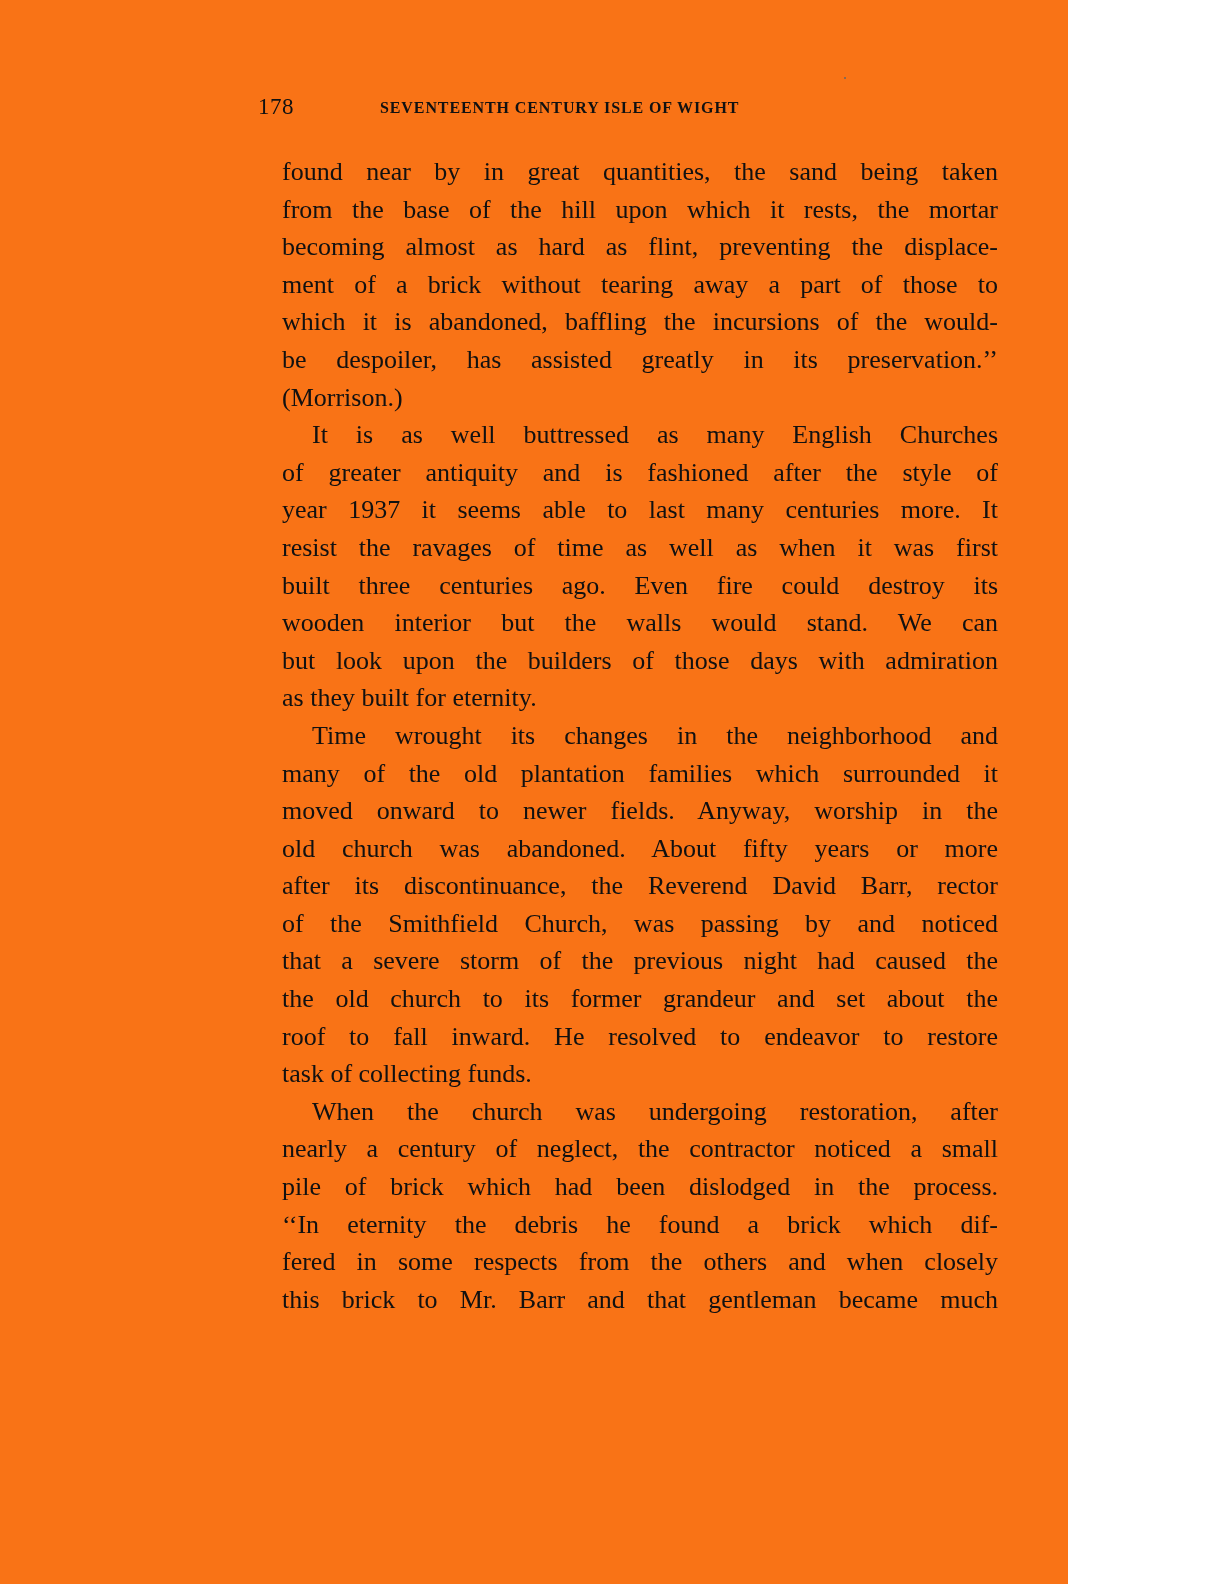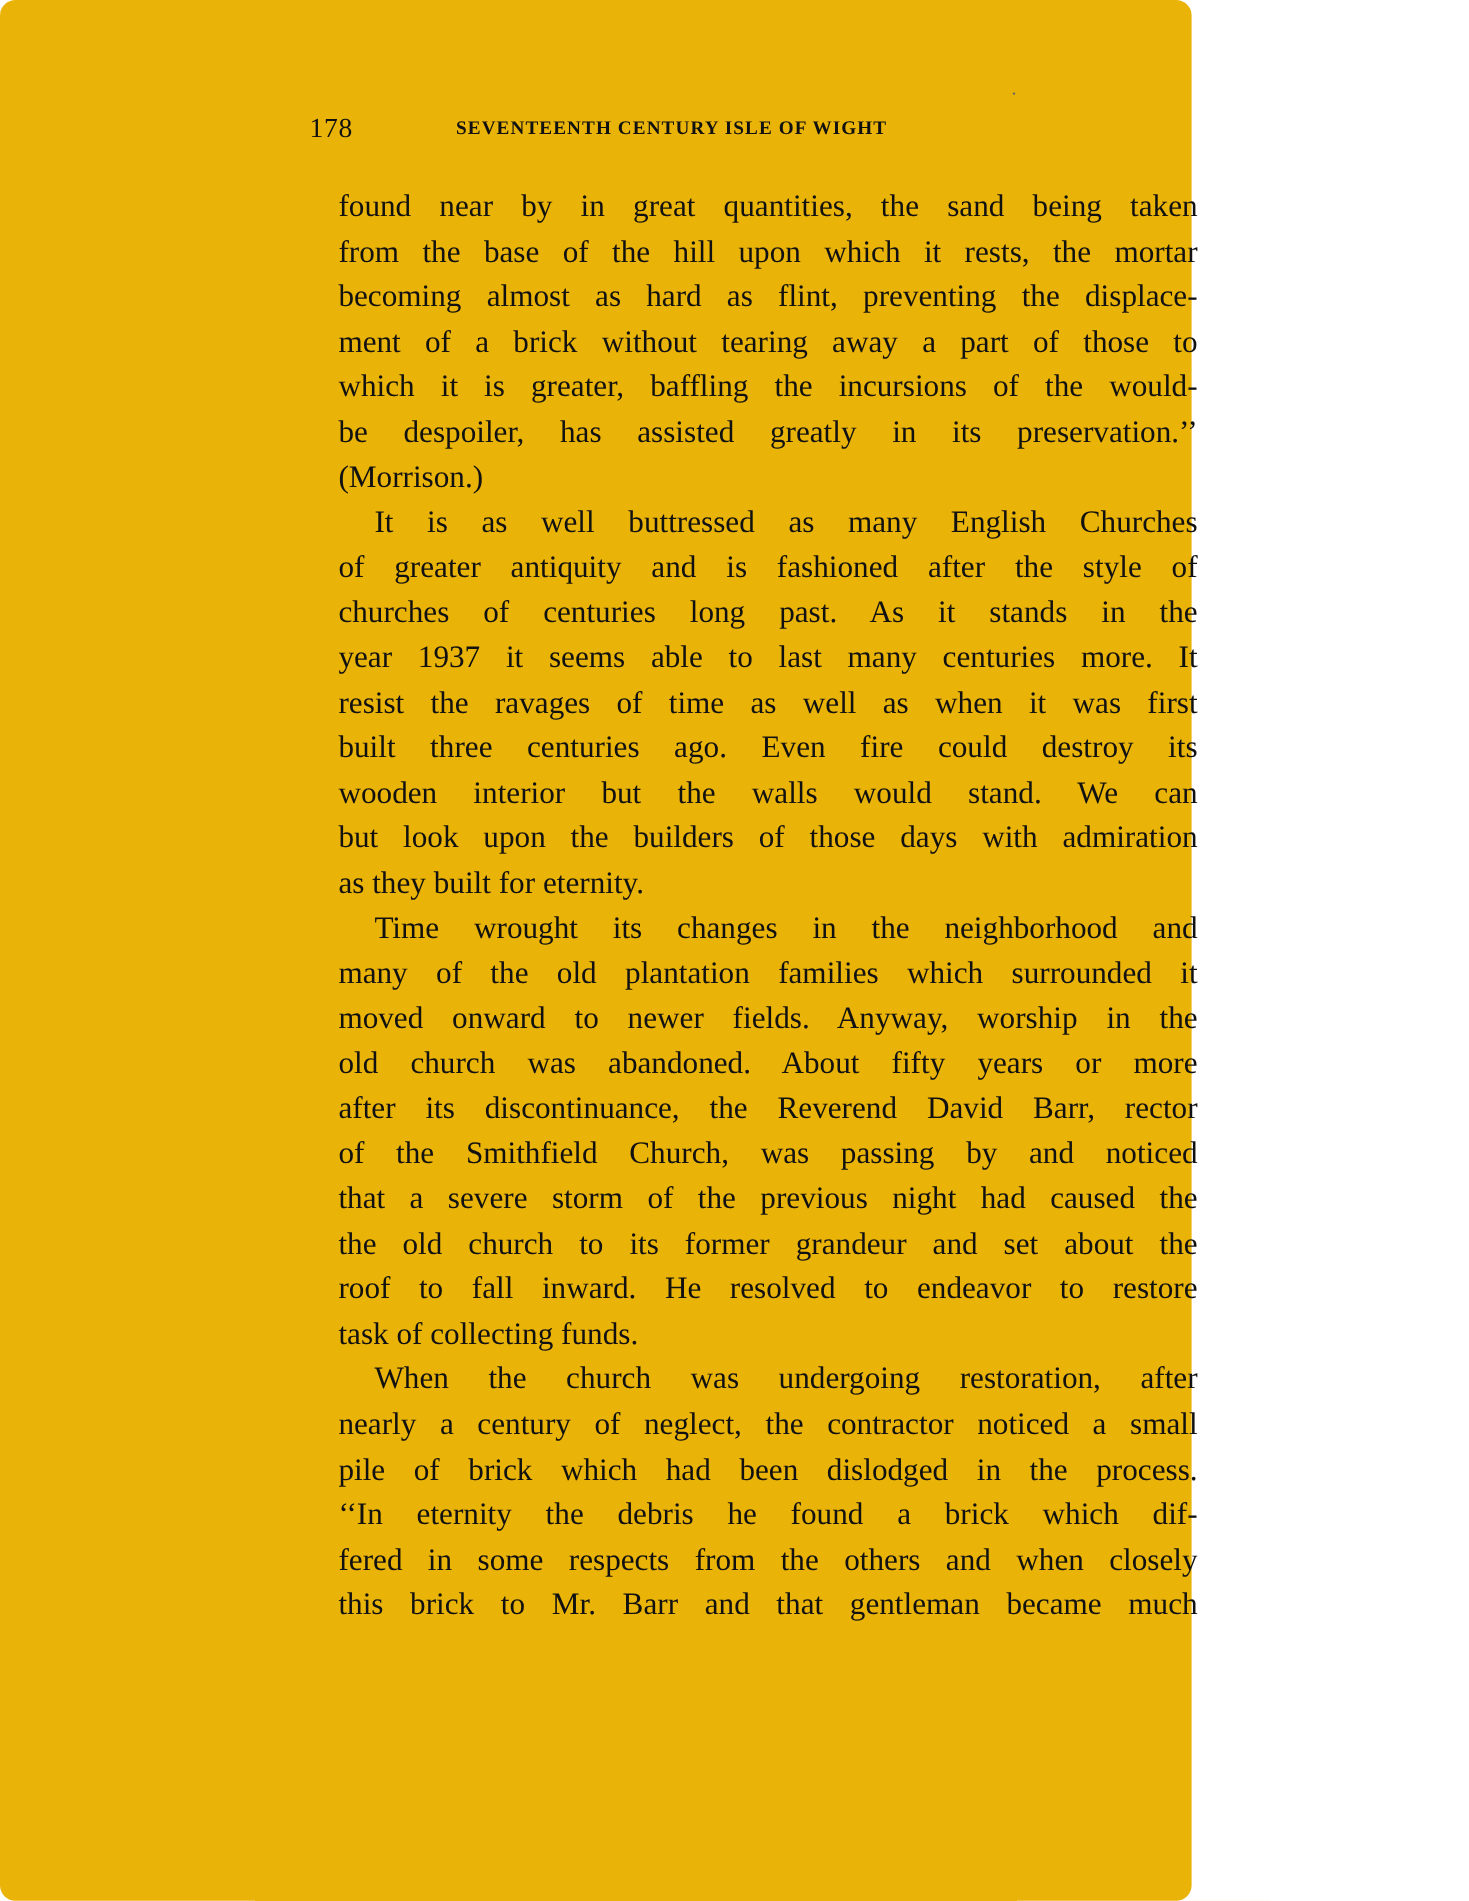--- a/index.html
+++ b/index.html
@@ -12,24 +12,23 @@
       height: 1584px;
       position: relative;
       overflow: hidden;
       font-family: "Liberation Serif", "DejaVu Serif", serif;
       color: #111111;
     }
     .page {
       position: absolute;
       left: 0;
       top: 0;
-      width: 993px;
+      width: 1068px;
       height: 1584px;
-      background: #eab308;
-      border-radius: 13px;
+      background: #f97316;
     }
     .running-head {
       position: absolute;
       left: 258px;
       top: 92px;
       width: 740px;
       height: 30px;
     }
     .page-number {
       position: absolute;
@@ -92,29 +91,28 @@
     <span class="running-title">SEVENTEENTH CENTURY ISLE OF WIGHT</span>
   </div>
 
   <div class="body-text">
 
     <div>
       <span class="line">found near by in great quantities, the sand being taken</span>
       <span class="line">from the base of the hill upon which it rests, the mortar</span>
       <span class="line">becoming almost as hard as flint, preventing the displace-</span>
       <span class="line">ment of a brick without tearing away a part of those to</span>
-      <span class="line">which it is greater, baffling the incursions of the would-</span>
+      <span class="line">which it is abandoned, baffling the incursions of the would-</span>
       <span class="line">be despoiler, has assisted greatly in its preservation.’’</span>
       <span class="line last">(Morrison.)</span>
     </div>
 
     <div>
       <span class="line indent">It is as well buttressed as many English Churches</span>
       <span class="line">of greater antiquity and is fashioned after the style of</span>
-      <span class="line">churches of centuries long past.  As it stands in the</span>
       <span class="line">year 1937 it seems able to last many centuries more.  It</span>
       <span class="line">resist the ravages of time as well as when it was first</span>
       <span class="line">built three centuries ago.  Even fire could destroy its</span>
       <span class="line">wooden interior but the walls would stand.  We can</span>
       <span class="line">but look upon the builders of those days with admiration</span>
       <span class="line last">as they built for eternity.</span>
     </div>
 
     <div>
       <span class="line indent">Time wrought its changes in the neighborhood and</span>

